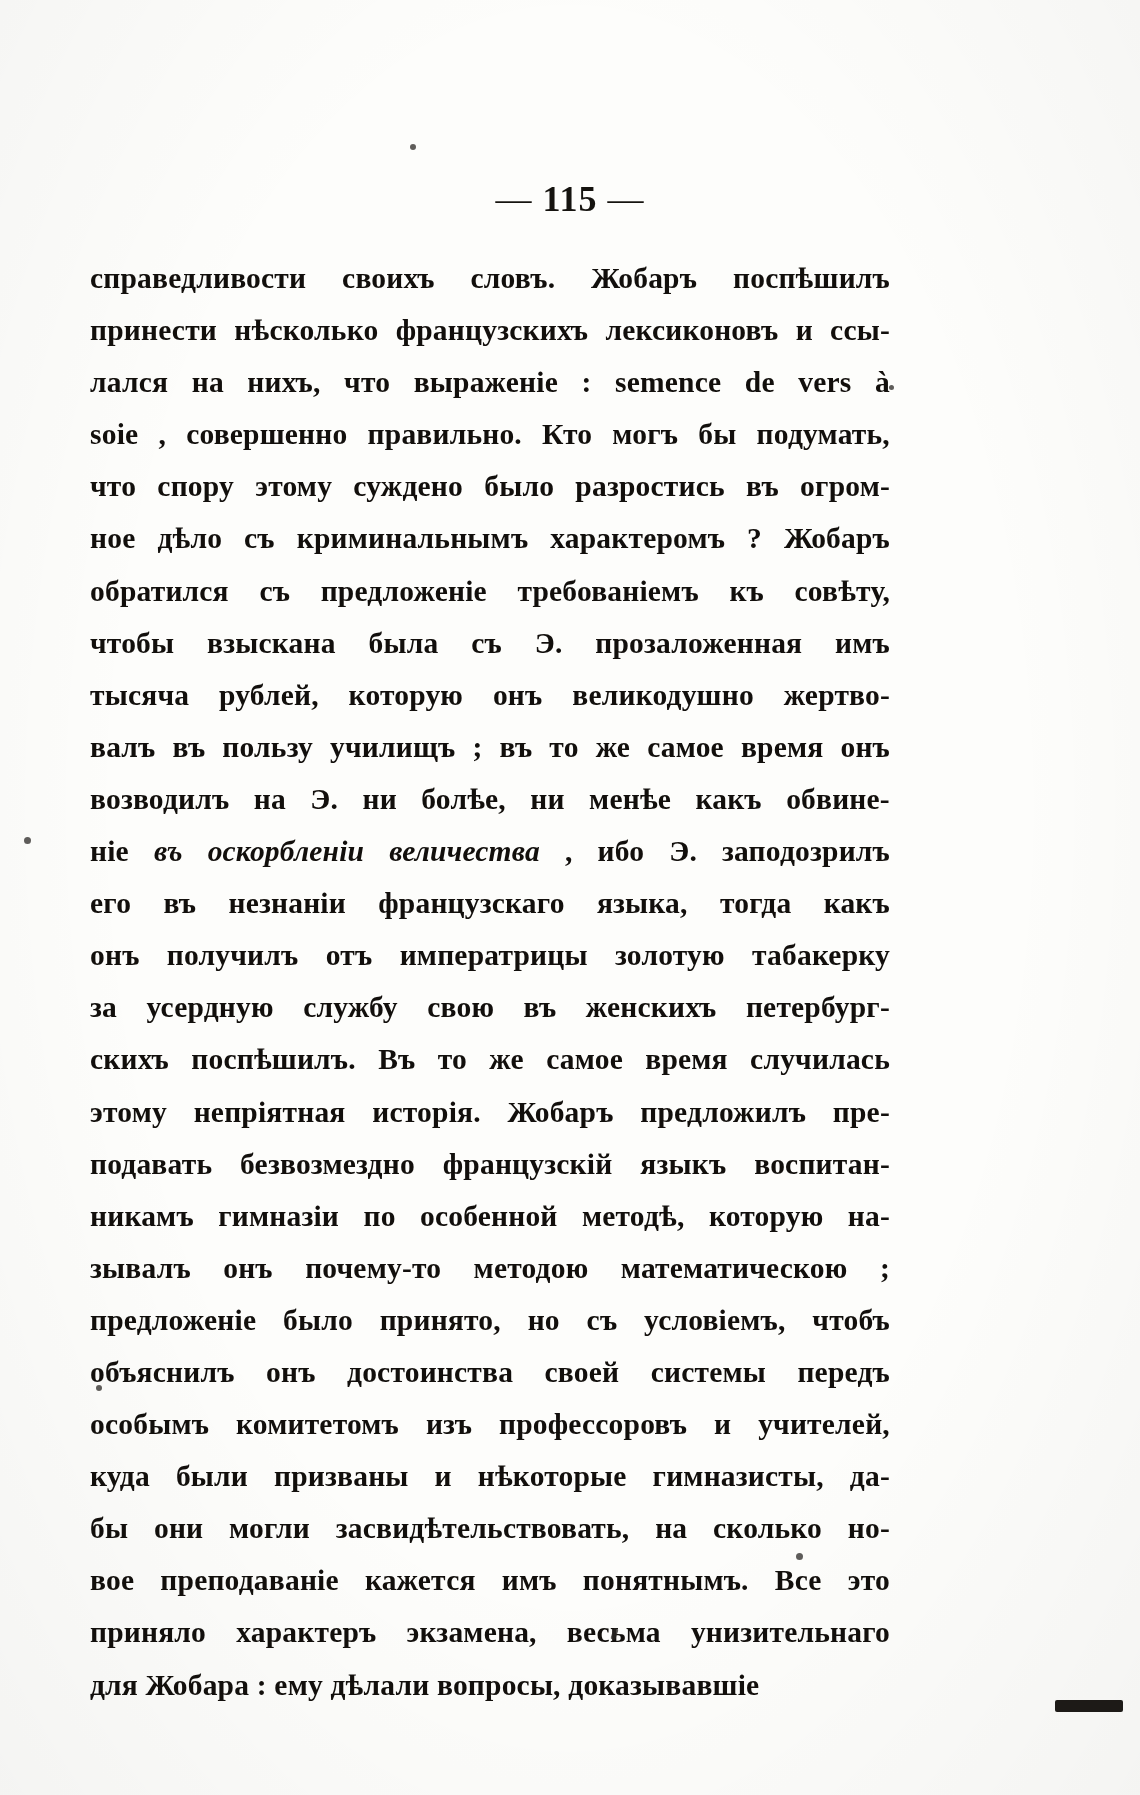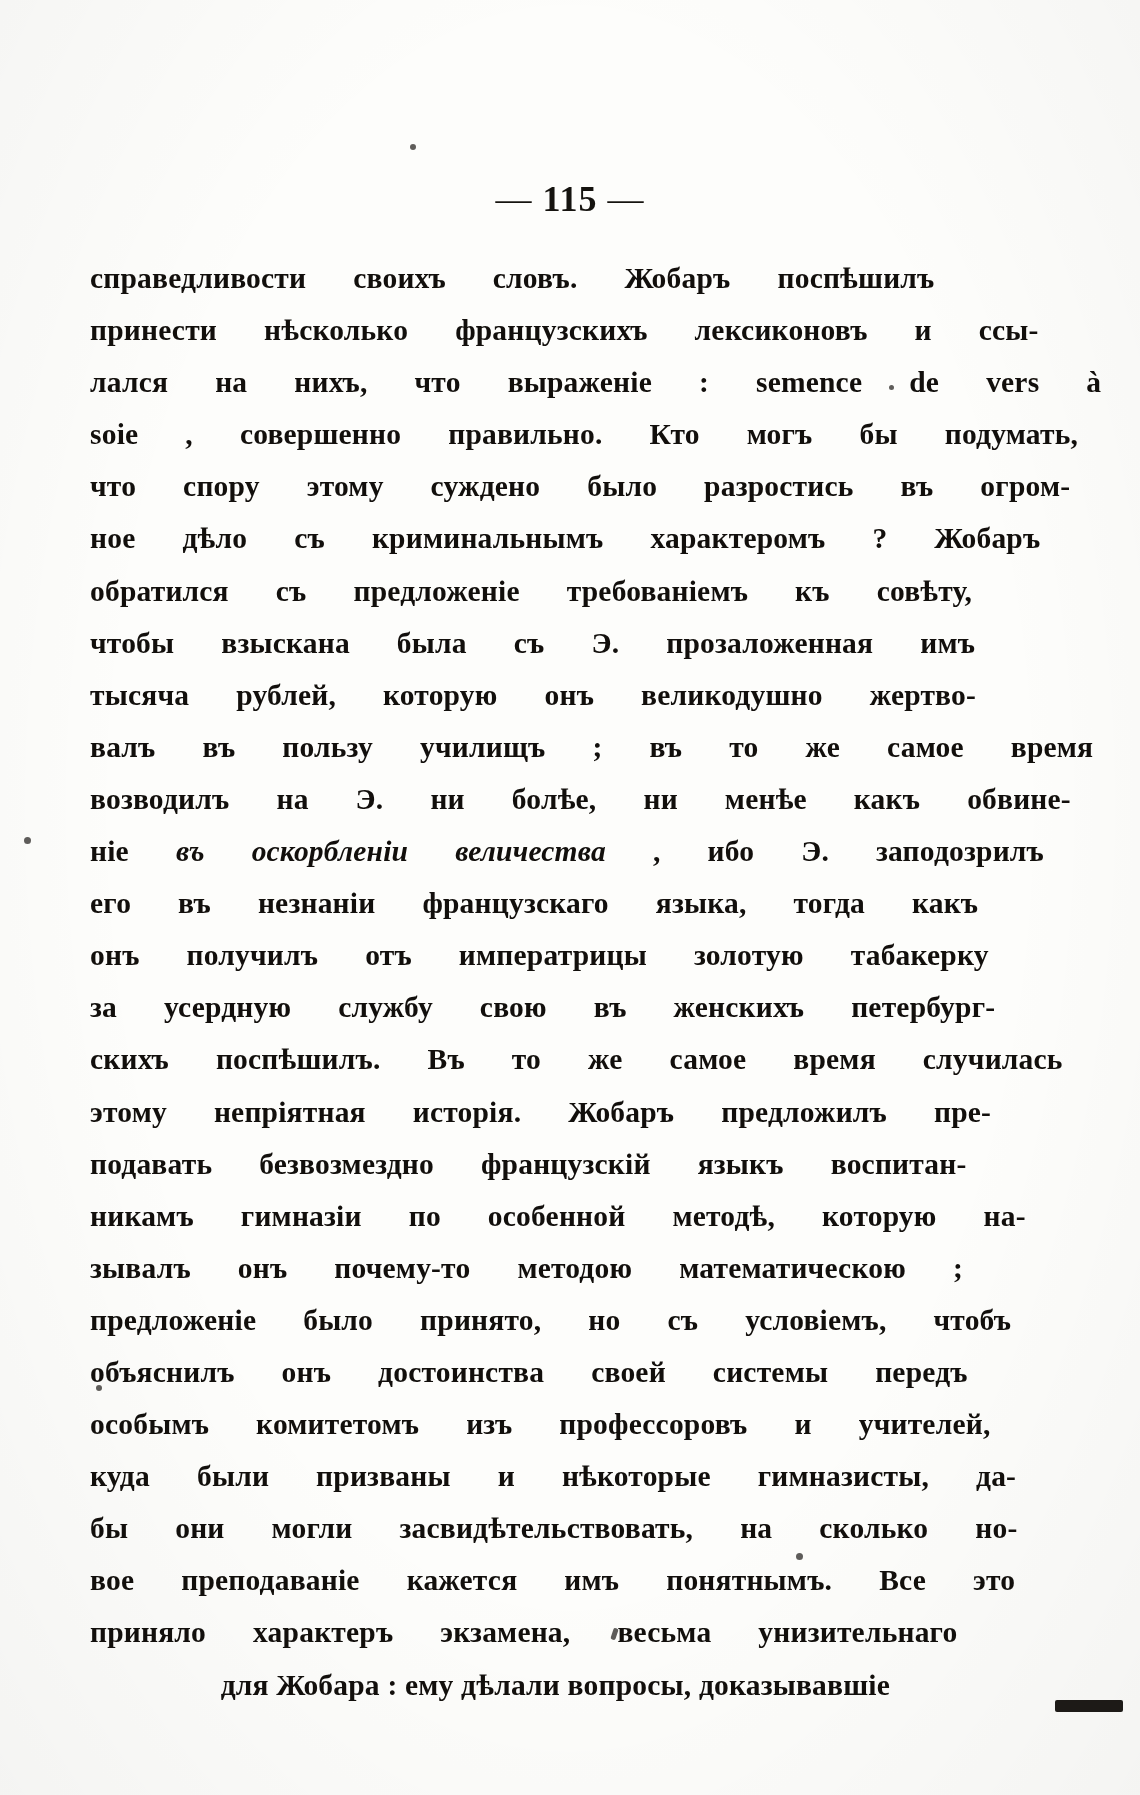--- a/index.html
+++ b/index.html
@@ -63,29 +63,27 @@
     white-space: nowrap;
     letter-spacing: 0.2px;
     color: #120f0c;
     font-family: "Liberation Serif", serif;
   }
 
   
   .line.just {
     display: flex;
     justify-content: space-between;
-    gap: 47px;
   }
   .line.just > span.w {
     display: inline-block;
     white-space: pre;
   }
   .line.last {
     display: block;
-    text-align: right;
   }
 
   .ital {
     font-style: italic;
     font-weight: 700;
   }
   .lat {
     font-family: "Liberation Serif", serif;
     font-weight: 700;
   }

